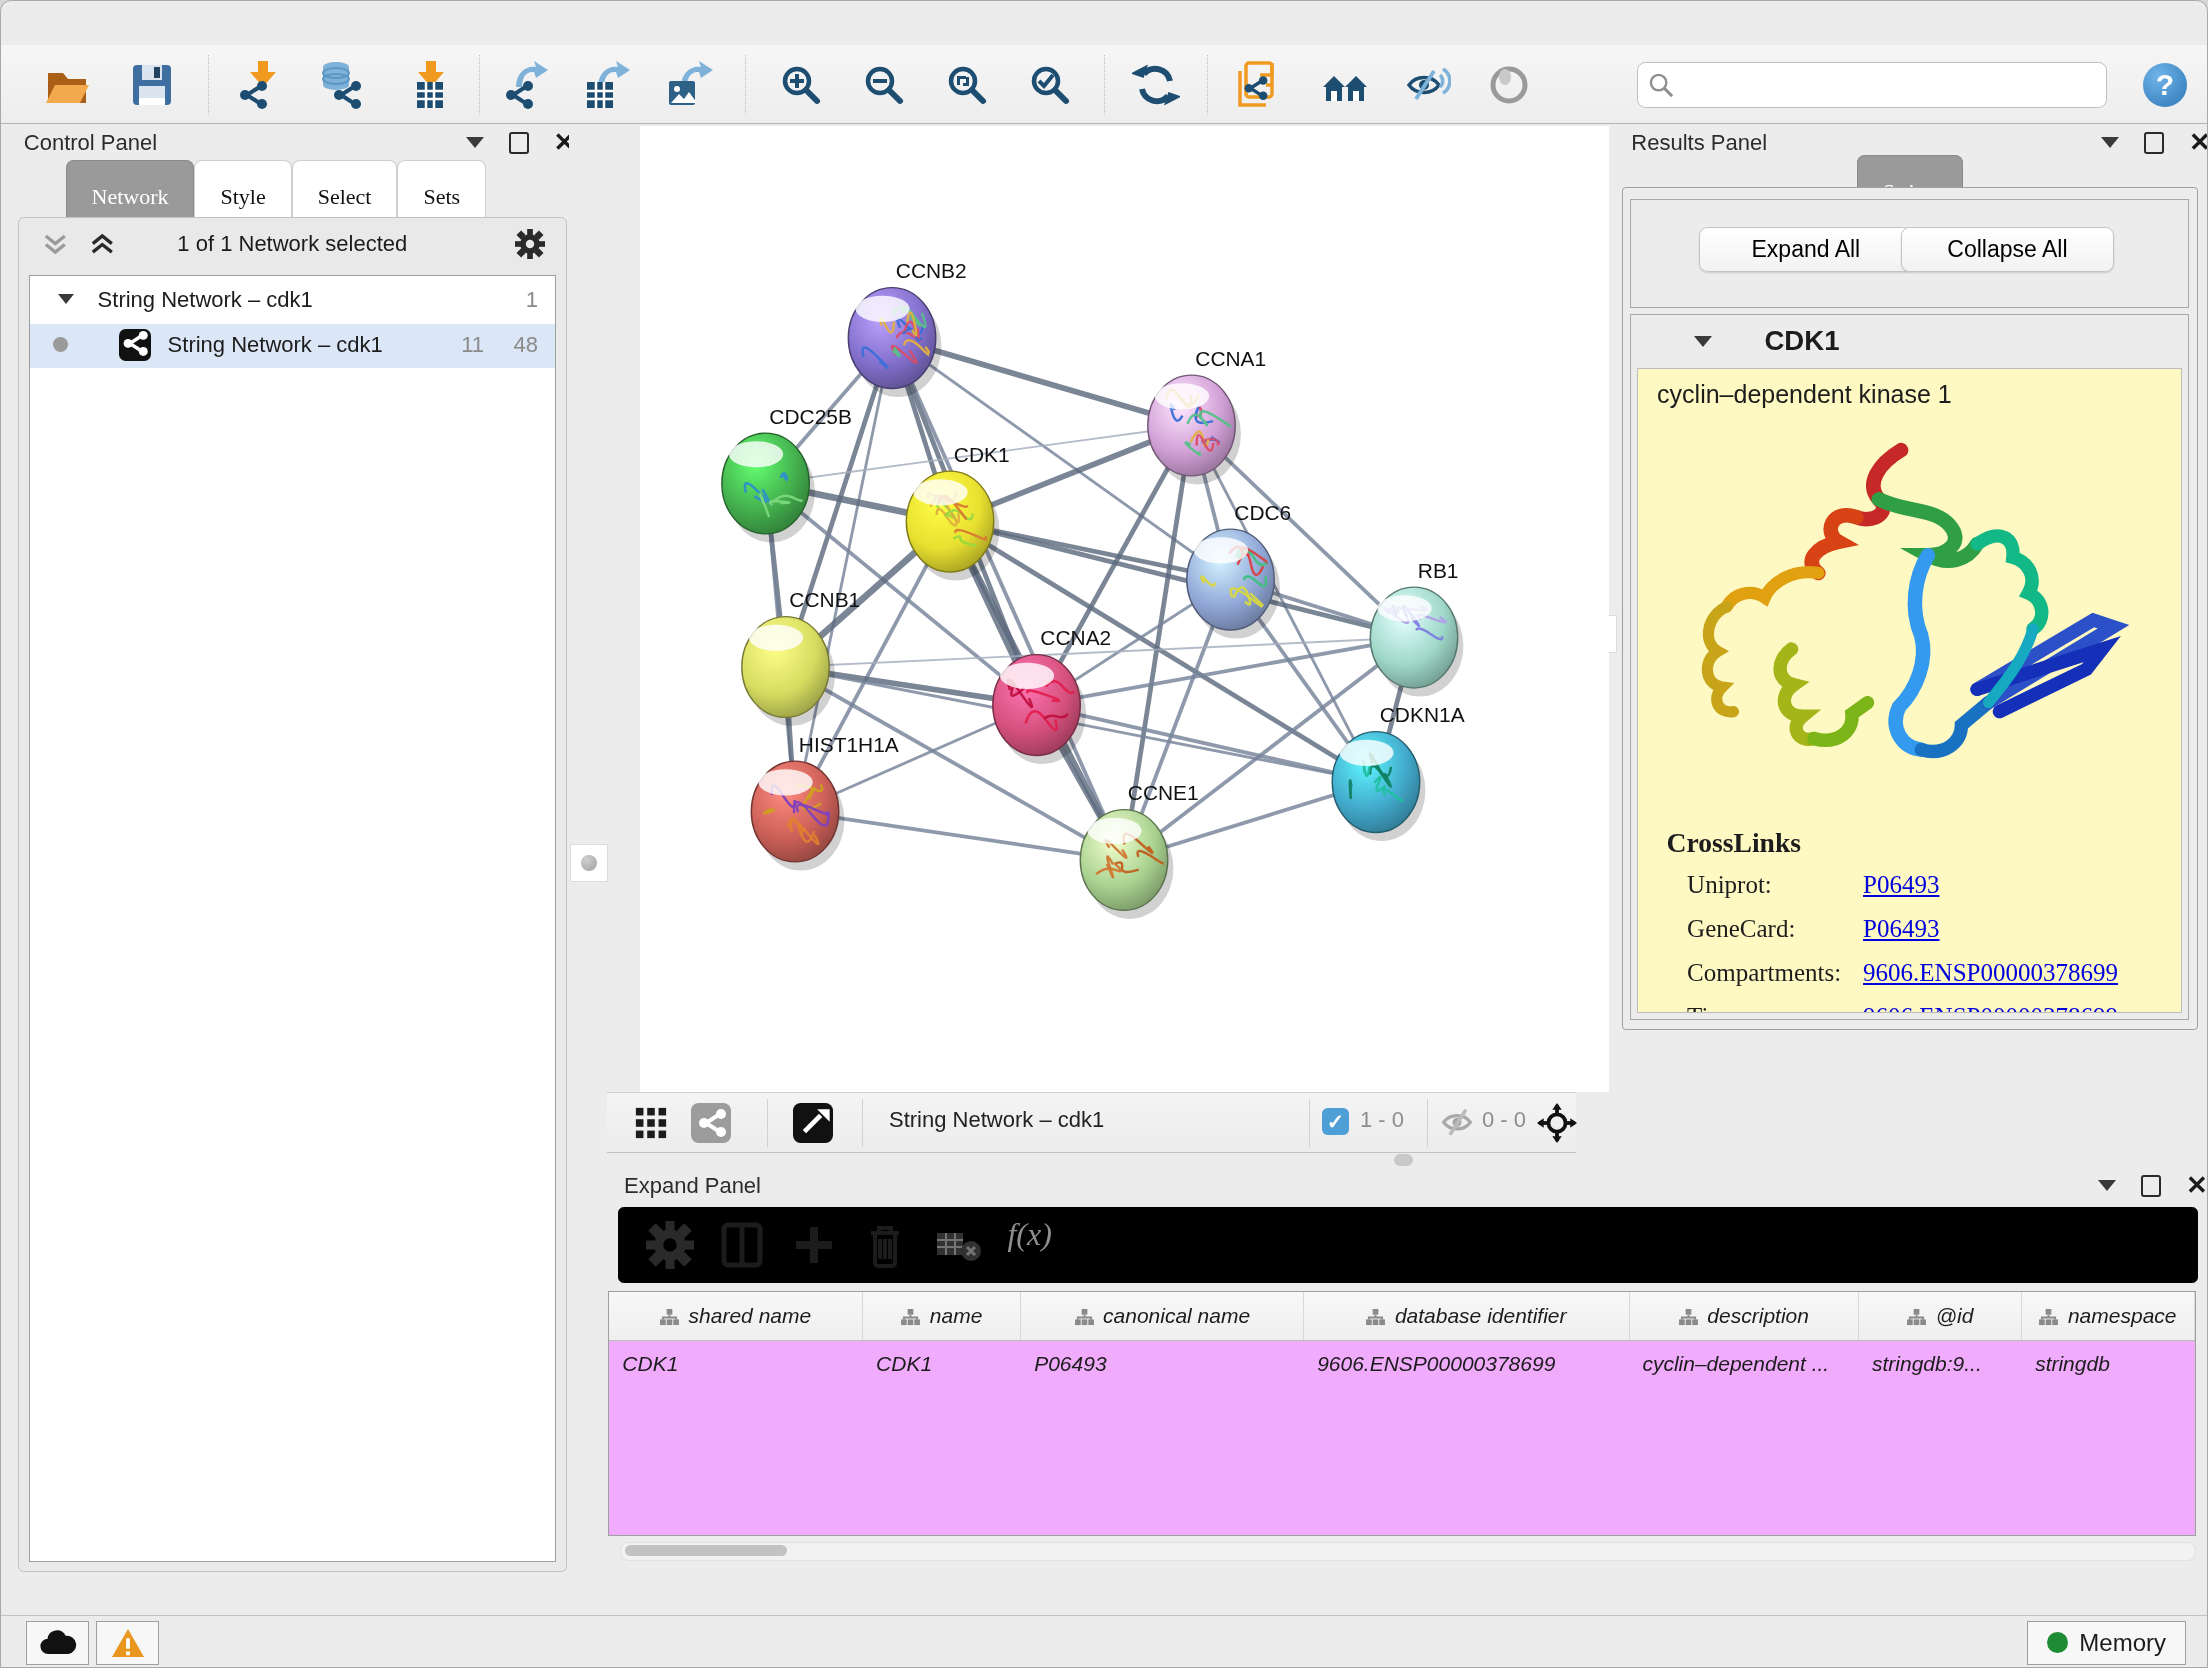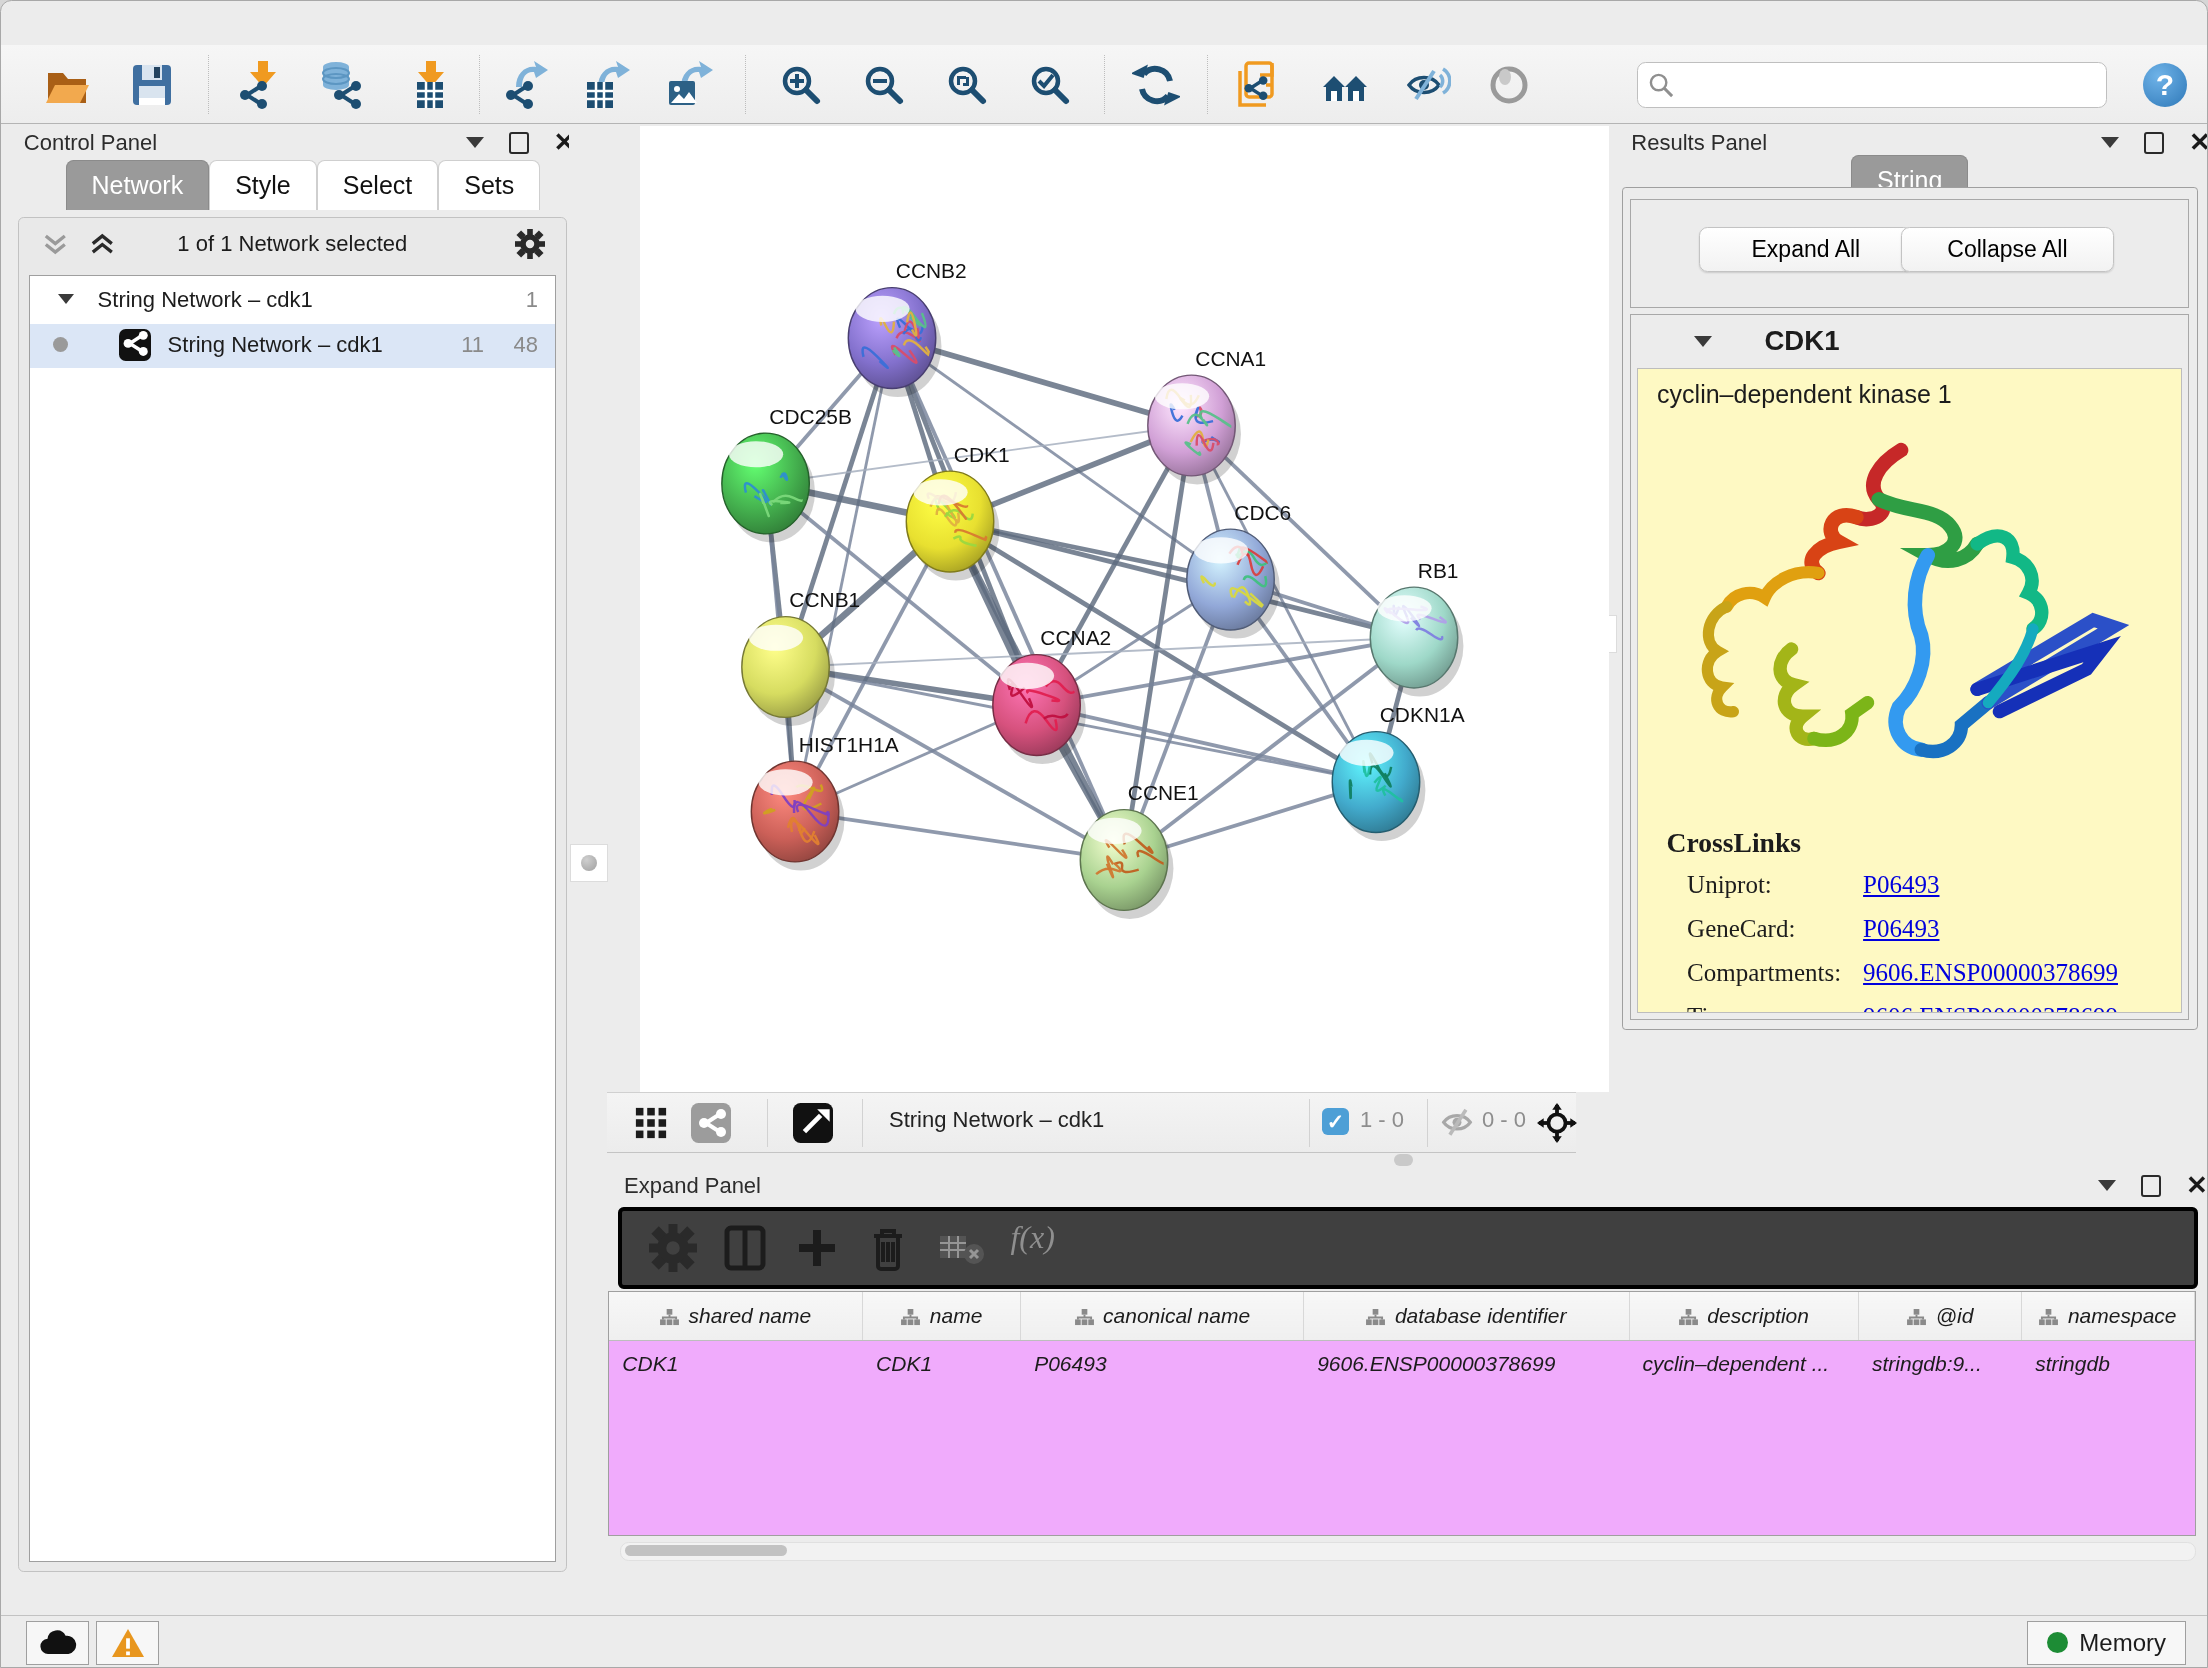--- a/index.html
+++ b/index.html
@@ -16,21 +16,21 @@
   .tb-sep{position:absolute;top:9.5px;height:59px;border-left:1.9px dotted #bdbdbd;}
   .searchbox{position:absolute;left:1636px;top:17px;width:468px;height:44px;background:#fff;border:1px solid #bfbfbf;border-radius:8.6px;}
   .searchbox svg{position:absolute;left:9.5px;top:8.6px;}
   .searchbox input{position:absolute;left:42px;top:3.8px;width:409px;height:32px;border:0;outline:none;font-size:21px;background:transparent;}
   
   .panel-title{font-size:22px;color:#2c2c2c;}
   .ph-icons{position:absolute;top:5.7px;display:flex;gap:25px;align-items:center;}
   .tri-down{width:0;height:0;border-left:9.5px solid transparent;border-right:9.5px solid transparent;border-top:11.4px solid #3a3a3a;}
   .sq{width:16px;height:18px;border:2.9px solid #2a2a2a;border-radius:2.9px;}
   .xx{font-size:26px;font-weight:bold;color:#1a1a1a;line-height:19px;}
-  .tab{display:inline-block;padding:10px 25px;font-size:25px;background:#fff;color:#111;border:1px solid #cfcfcf;border-bottom:0;border-radius:7.6px 7.6px 0 0;cursor:pointer;}
+  .tab{display:inline-block;padding:23px 25px;font-size:22px;background:#fff;color:#111;border:1px solid #cfcfcf;border-bottom:0;border-radius:7.6px 7.6px 0 0;cursor:pointer;font-family:Liberation Serif, serif;}
   .tab.active{background:#9a9a9a;color:#fff;border-color:#8b8b8b;}
   .btn{background:linear-gradient(#ffffff,#f2f2f2);border:1px solid #c3c3c3;border-radius:8.6px;font-size:23px;padding:7.6px 32px;cursor:pointer;box-shadow:0 1px 1.9px rgba(0,0,0,.15);}
   
   .control-panel{position:absolute;left:9.5px;top:125px;width:556px;bottom:95px;}
   .cp-tabs{position:absolute;left:55px;top:34px;}
   .cp-body{position:absolute;left:7.6px;top:71px;right:0;bottom:0;background:#e9e9e9;border:1px solid #c2c2c2;border-radius:5.7px;margin-top:20px;}
   .cp-selector{position:absolute;left:0;right:0;top:0;height:55px;}
   .cp-selector .lbl{position:absolute;left:0;right:0;text-align:center;top:13.3px;font-size:22px;}
   .netlist{position:absolute;left:9.5px;right:9.5px;top:57px;bottom:9.5px;background:#fff;border:1px solid #9f9f9f;}
   .netrow{position:absolute;left:0;right:0;height:44px;font-size:22px;}
@@ -51,21 +51,21 @@
   .results-panel{position:absolute;left:1617px;top:125px;right:5.7px;bottom:95px;}
   .rp-outer{position:absolute;left:3.8px;right:3.8px;top:61px;bottom:542px;background:#ececec;border:1.9px solid #9f9f9f;border-radius:3.8px;}
   .rp-buttonrow{position:absolute;left:7.6px;right:7.6px;top:11.4px;height:107px;border:1.9px solid #a8a8a8;background:#ececec;}
   .rp-gene{position:absolute;left:7.6px;right:7.6px;top:126px;bottom:9.5px;border:1.9px solid #a8a8a8;background:#ececec;}
   .rp-gene-inner{position:absolute;left:5.7px;right:5.7px;top:53px;bottom:5.7px;border:1px solid #bdbdbd;background:#fef9c3;overflow:hidden;}
   .serif{font-family:"Liberation Serif",serif;}
   .xlink{color:#0000dd;text-decoration:underline;cursor:pointer;}
   .xl-row{position:relative;height:44px;font-size:25px;}
   
   .table-panel{position:absolute;left:606px;top:1168px;right:0;bottom:51px;background:#ececec;}
-  .tp-toolbar{position:absolute;left:11.4px;top:38px;right:9.5px;height:74px;background:#404040;border:4px solid #000000;border-radius:5.7px;}
+  .tp-toolbar{position:absolute;left:11.4px;top:38px;right:9.5px;height:74px;background:#000000;border:1px solid #000000;border-radius:5.7px;}
   .tp-icon{position:absolute;top:13.3px;width:48px;height:48px;cursor:pointer;}
   .tablebox{position:absolute;left:1px;top:122px;right:11.4px;height:243px;background:#f0abfc;border:1.9px solid #9f9f9f;overflow:hidden;font-style:italic;}
   table.grid{border-collapse:collapse;width:100%;table-layout:fixed;font-size:21px;}
   table.grid th{background:linear-gradient(#f7f7f7,#efefef);border-right:1px solid #d8d8d8;border-bottom:1.9px solid #bdbdbd;font-weight:normal;height:46px;text-align:center;white-space:nowrap;overflow:hidden;}
   table.grid td{height:44px;padding-left:13.3px;white-space:nowrap;overflow:hidden;vertical-align:middle;}
   .hscroll{position:absolute;left:13.3px;right:11.4px;top:373px;height:17px;background:#f2f2f2;border:1px solid #e0e0e0;border-radius:8.6px;}
   .hthumb{position:absolute;left:3.8px;top:1.9px;width:162px;height:11.4px;background:#c2c2c2;border-radius:5.7px;}
   .tp-tabs{position:absolute;left:521px;top:403px;}
   
   .statusbar{position:absolute;left:0;right:0;bottom:0;height:51px;background:#ececec;border-top:1px solid #c2c2c2;}

